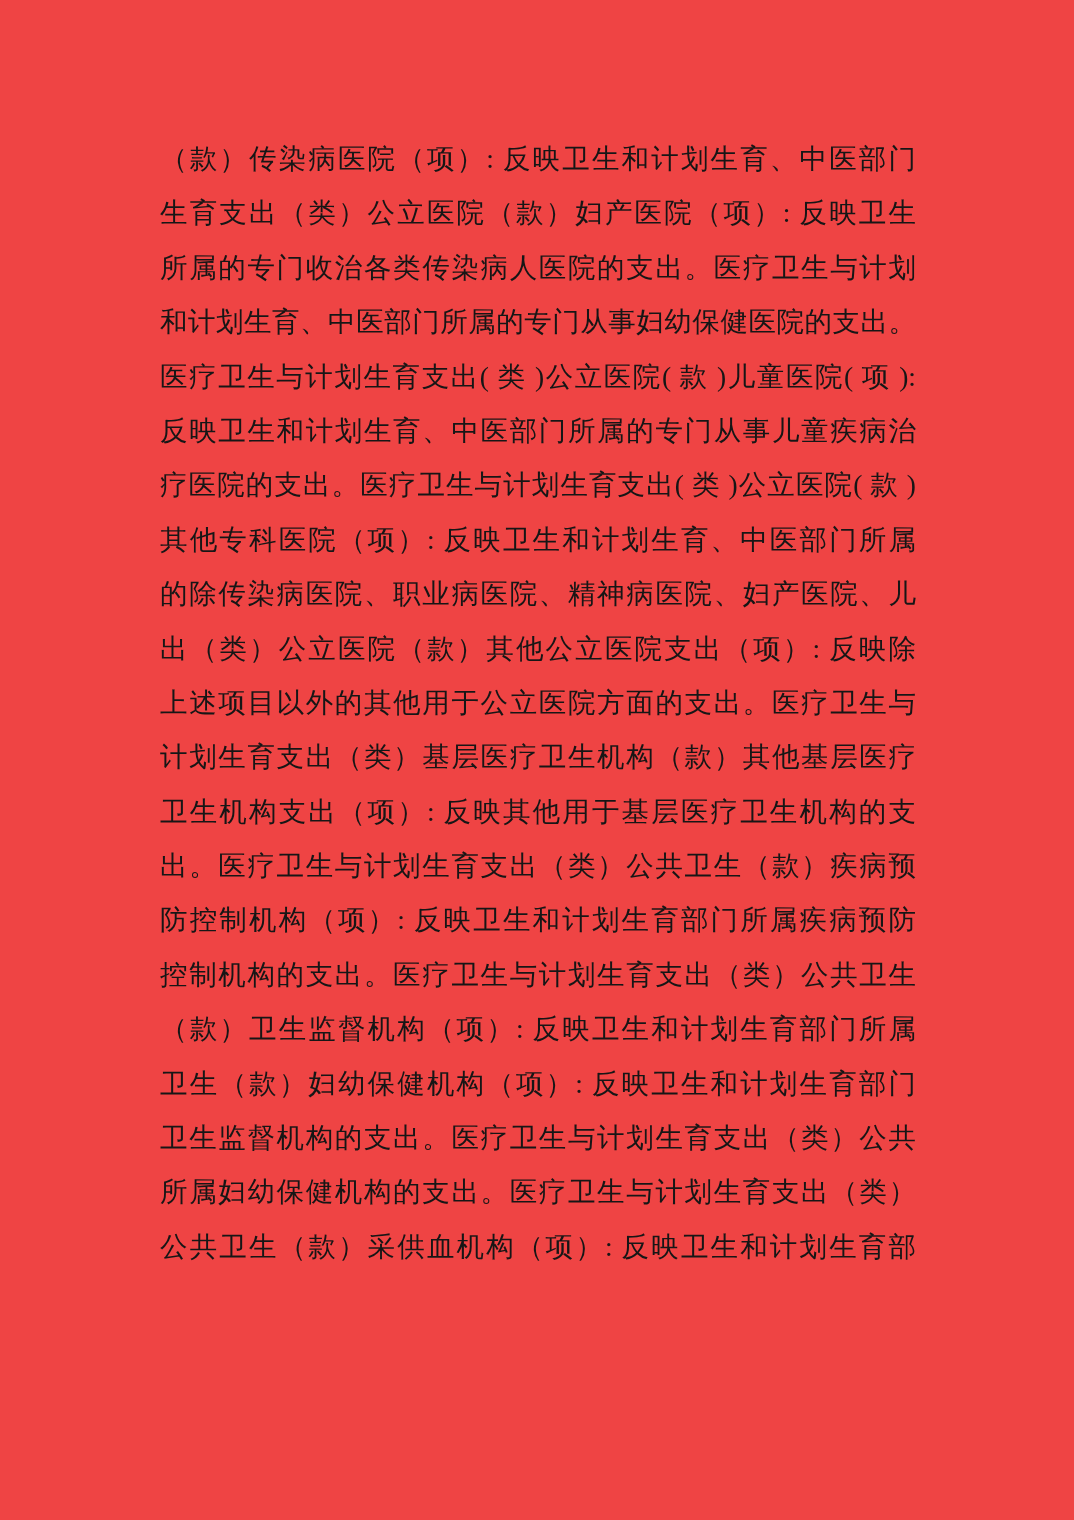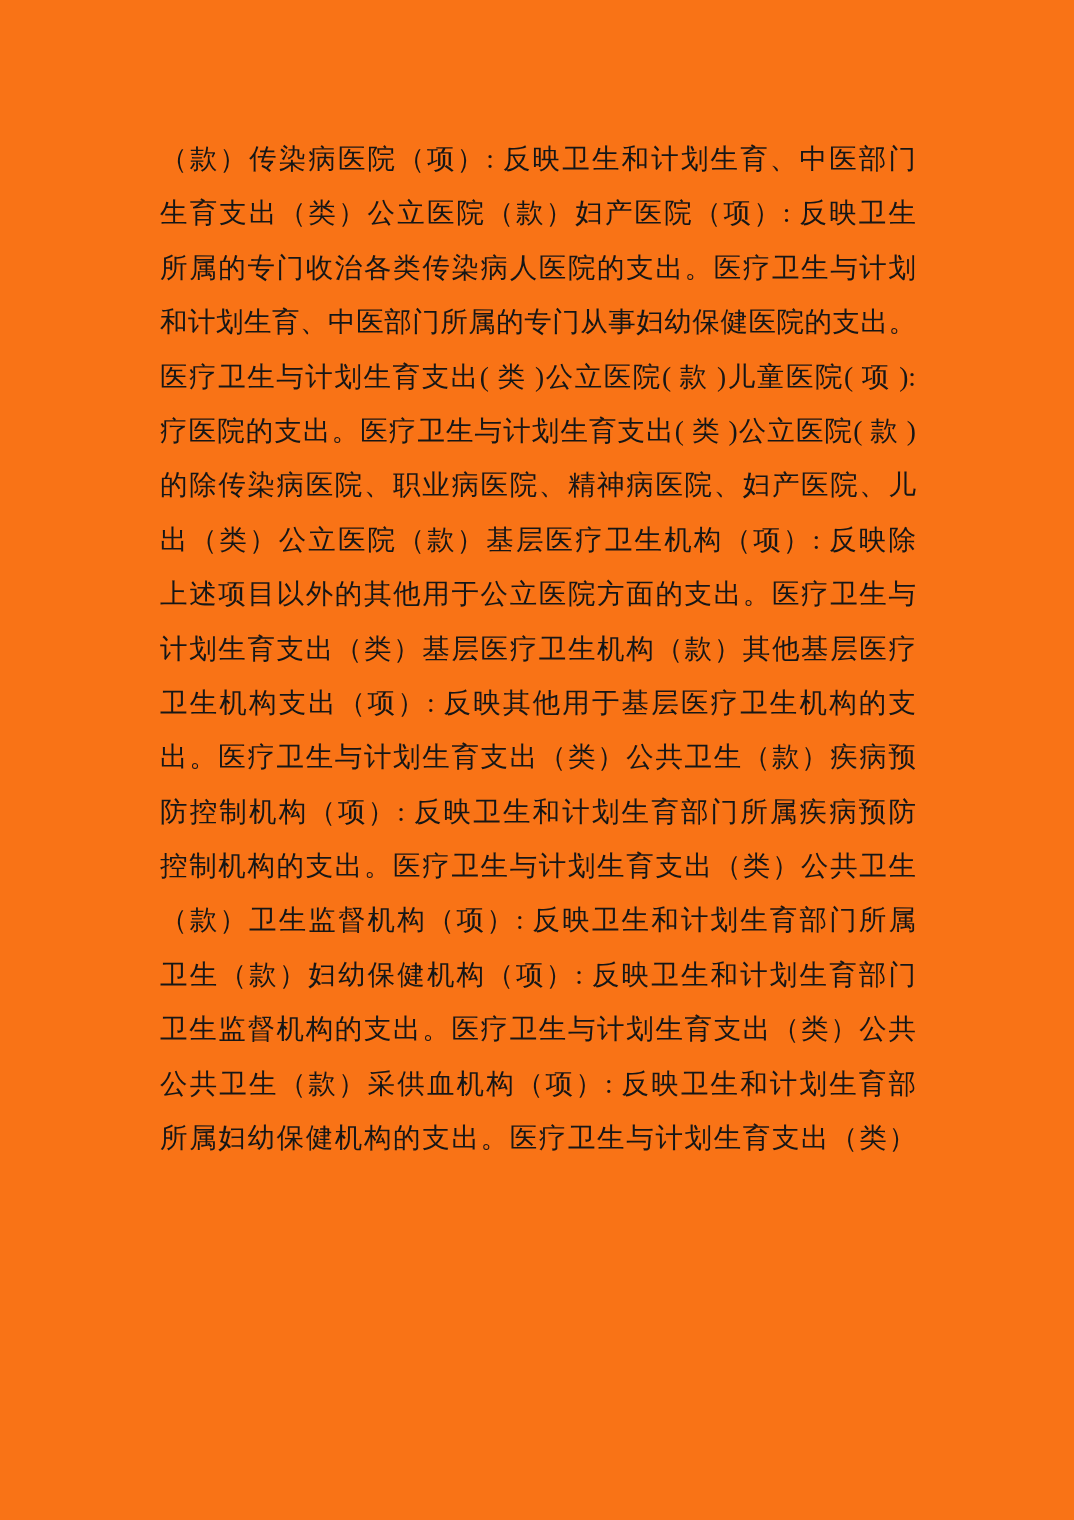--- a/index.html
+++ b/index.html
@@ -9,21 +9,21 @@
   body {
     width: 1074px;
     height: 1520px;
     background: #ffffff;
     font-family: "Liberation Serif", "DejaVu Serif", serif;
   }
   .page {
     position: relative;
     width: 1074px;
     height: 1520px;
-    background: #f97316;
+    background: #ef4444;
     overflow: hidden;
   }
   .textblock {
     position: absolute;
     left: 160px;
     top: 132px;
     width: 756px;
   }
   .line {
     height: 54.4px;
@@ -39,28 +39,30 @@
 </head>
 <body>
 
 <div class="page">
   <div class="textblock">
       <div class="line">（款）传染病医院（项）: 反映卫生和计划生育、中医部门</div>
       <div class="line">生育支出（类）公立医院（款）妇产医院（项）: 反映卫生</div>
       <div class="line">所属的专门收治各类传染病人医院的支出。医疗卫生与计划</div>
       <div class="line">和计划生育、中医部门所属的专门从事妇幼保健医院的支出。</div>
       <div class="line">医疗卫生与计划生育支出( 类 )公立医院( 款 )儿童医院( 项 ):</div>
+      <div class="line">反映卫生和计划生育、中医部门所属的专门从事儿童疾病治</div>
       <div class="line">疗医院的支出。医疗卫生与计划生育支出( 类 )公立医院( 款 )</div>
+      <div class="line">其他专科医院（项）: 反映卫生和计划生育、中医部门所属</div>
       <div class="line">的除传染病医院、职业病医院、精神病医院、妇产医院、儿</div>
-      <div class="line">出（类）公立医院（款）基层医疗卫生机构（项）: 反映除</div>
+      <div class="line">出（类）公立医院（款）其他公立医院支出（项）: 反映除</div>
       <div class="line">上述项目以外的其他用于公立医院方面的支出。医疗卫生与</div>
       <div class="line">计划生育支出（类）基层医疗卫生机构（款）其他基层医疗</div>
       <div class="line">卫生机构支出（项）: 反映其他用于基层医疗卫生机构的支</div>
       <div class="line">出。医疗卫生与计划生育支出（类）公共卫生（款）疾病预</div>
       <div class="line">防控制机构（项）: 反映卫生和计划生育部门所属疾病预防</div>
       <div class="line">控制机构的支出。医疗卫生与计划生育支出（类）公共卫生</div>
       <div class="line">（款）卫生监督机构（项）: 反映卫生和计划生育部门所属</div>
       <div class="line">卫生（款）妇幼保健机构（项）: 反映卫生和计划生育部门</div>
       <div class="line">卫生监督机构的支出。医疗卫生与计划生育支出（类）公共</div>
+      <div class="line">所属妇幼保健机构的支出。医疗卫生与计划生育支出（类）</div>
       <div class="line">公共卫生（款）采供血机构（项）: 反映卫生和计划生育部</div>
-      <div class="line">所属妇幼保健机构的支出。医疗卫生与计划生育支出（类）</div>
     </div>
 </div>
 
 </body></html>

